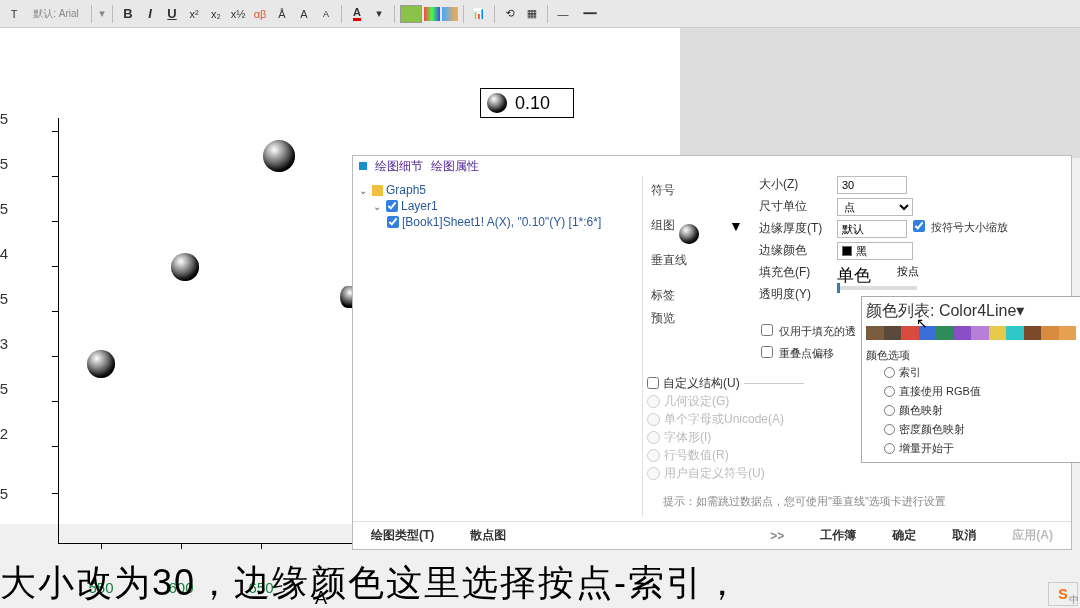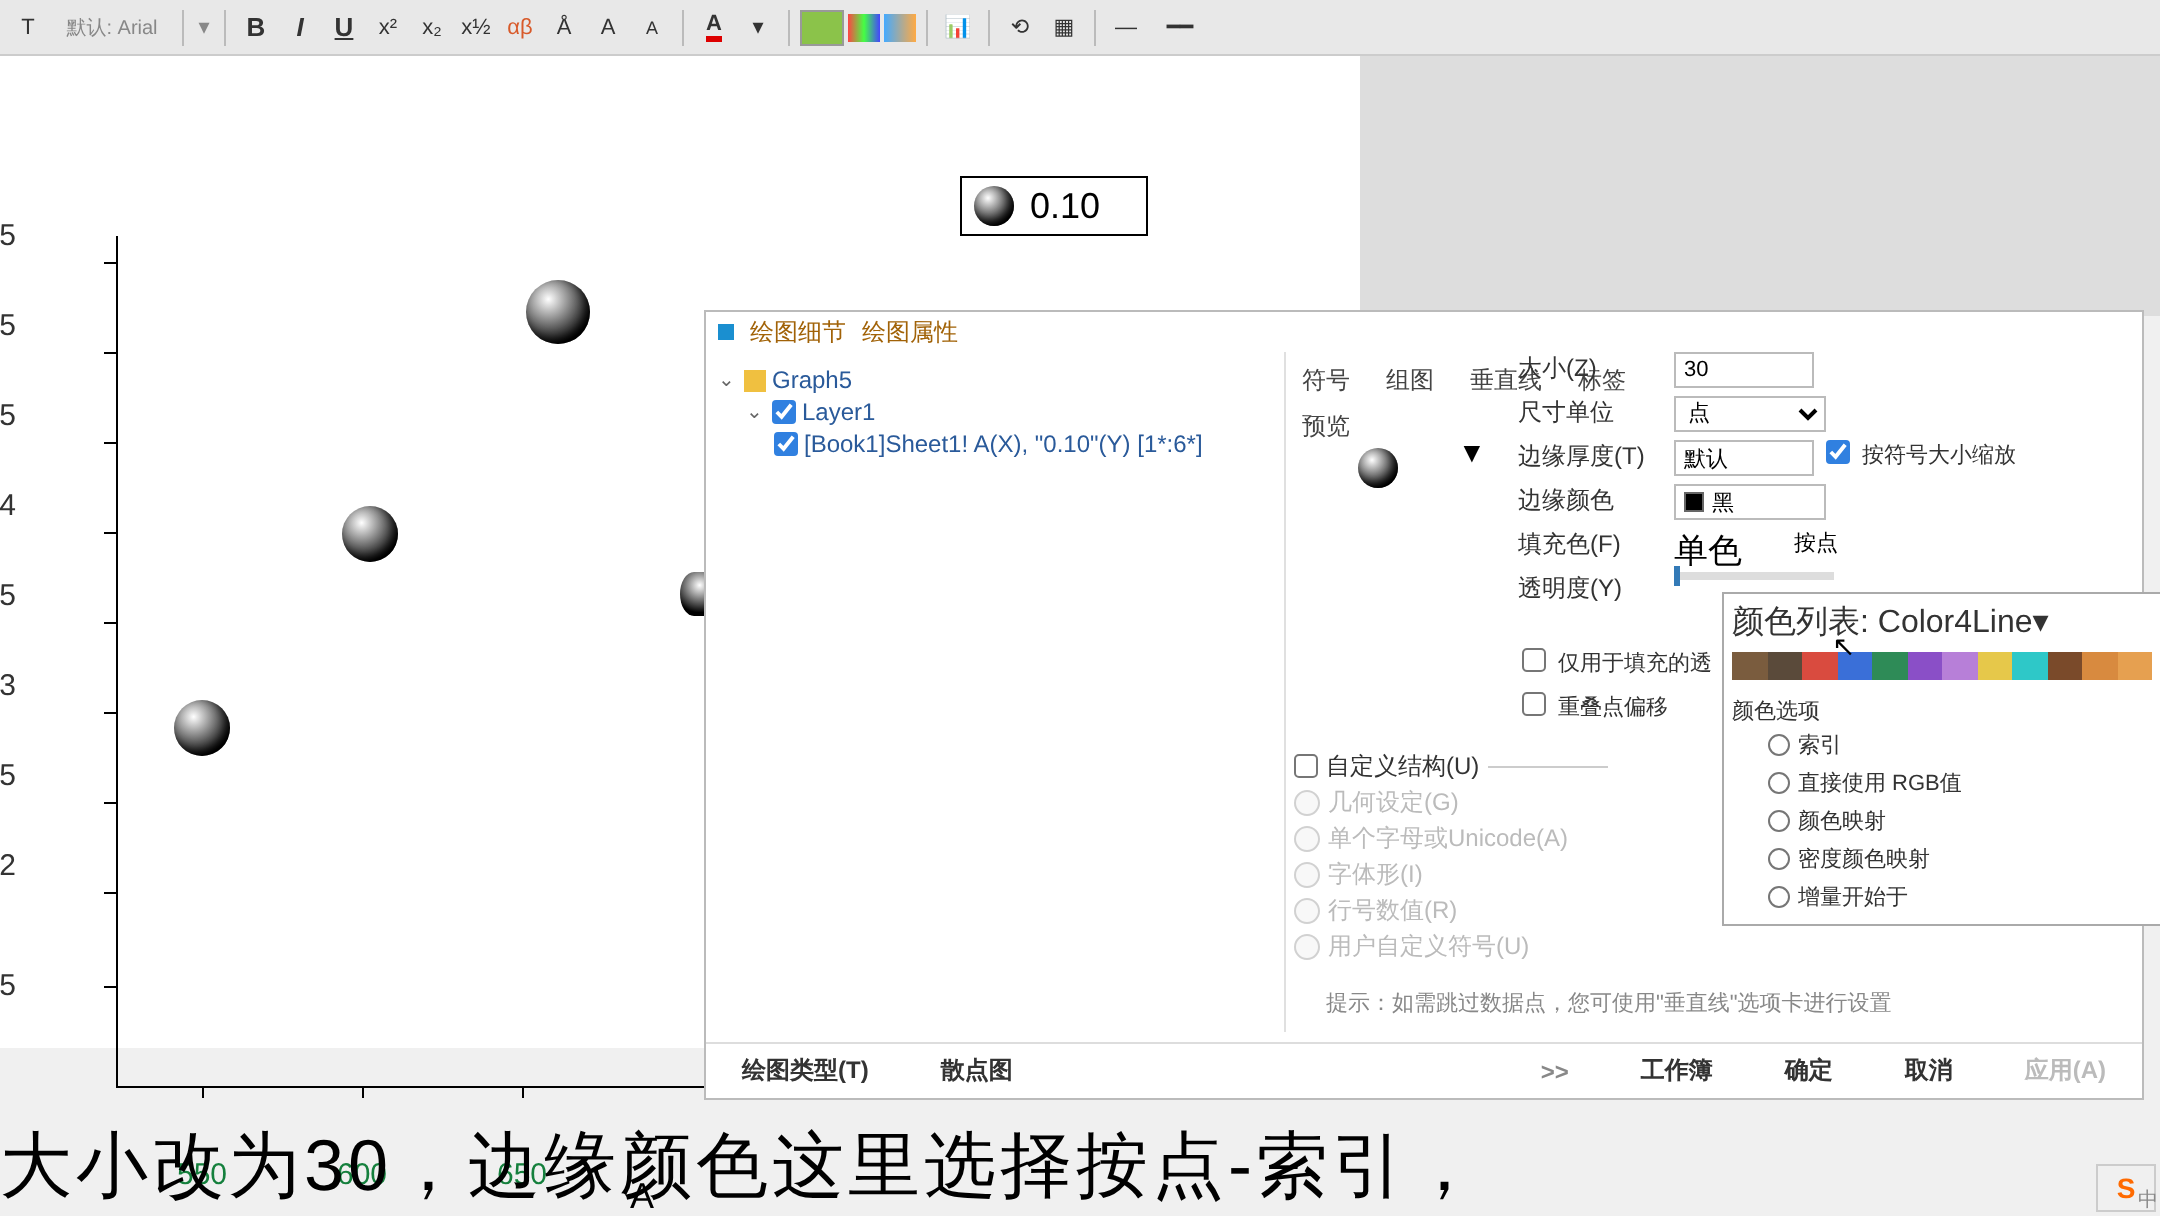--- a/index.html
+++ b/index.html
@@ -30,34 +30,34 @@
     .x-label { position: absolute; left: 315px; top: 560px; font-size: 18px; }
     
     .data-bubble { position: absolute; }
     .b1 { width: 28px; height: 28px; }
     .b2 { width: 28px; height: 28px; }
     .b3 { width: 32px; height: 32px; }
     .b4 { width: 14px; height: 22px; border-radius: 50% 0 0 50%; background: radial-gradient(circle at 70% 30%, #fff, #888 35%, #000 75%); }
     
     
     .panel { position: absolute; left: 352px; top: 155px; width: 720px; height: 395px; background: #fff; border: 1px solid #bbb; font-size: 12px; z-index: 10; }
-    .panel-title { height: 20px; display: flex; align-items: center; gap: 8px; padding: 0 6px; color: #a16207; font-size: 12px; }
+    .panel-title { height: 20px; display: flex; align-items: center; gap: 8px; padding: 0 6px; color: #4c1d95; font-size: 12px; }
     .panel-title .sq { width: 8px; height: 8px; background: #1a8fd0; }
     
     .panel-body { display: flex; height: 340px; }
     .panel-tree { width: 290px; padding: 6px; border-right: 1px solid #e0e0e0; }
     .tree-item { display: flex; align-items: center; gap: 3px; font-size: 12px; color: #2a5a9a; padding: 1px 0; }
     .tree-indent1 { padding-left: 14px; }
     .tree-indent2 { padding-left: 28px; }
     .tree-toggle { color: #666; font-size: 10px; width: 10px; }
     .tree-icon { width: 11px; height: 11px; }
     .folder-icon { background: #f0c040; }
     
     .panel-right { flex: 1; padding: 4px 8px; position: relative; }
-    .tabs { display: flex; gap: 18px; font-size: 12px; color: #444; padding: 2px 0 6px; }
+    .tabs { display: flex; gap: 18px; font-size: 12px; color: #444; padding: 2px 0 6px; flex-direction: column; }
     .preview-label { font-size: 12px; color: #444; }
     .preview-bubble { position: absolute; left: 36px; top: 48px; width: 20px; height: 20px; }
     .dropdown-arrow { position: absolute; left: 86px; top: 42px; font-size: 14px; }
     
     .props { position: absolute; left: 116px; top: 0; width: 290px; }
     .prop-row { display: flex; align-items: flex-start; height: 22px; gap: 6px; }
     .prop-label { width: 72px; font-size: 12px; color: #333; }
     .prop-input { width: 70px; height: 18px; border: 1px solid #bbb; font-size: 11px; padding: 0 4px; background: #fff; }
     .prop-select { width: 76px; height: 18px; border: 1px solid #bbb; font-size: 11px; padding: 0 2px; background: #fff; }
     .chk { width: 12px; height: 12px; accent-color: #3080e0; }

